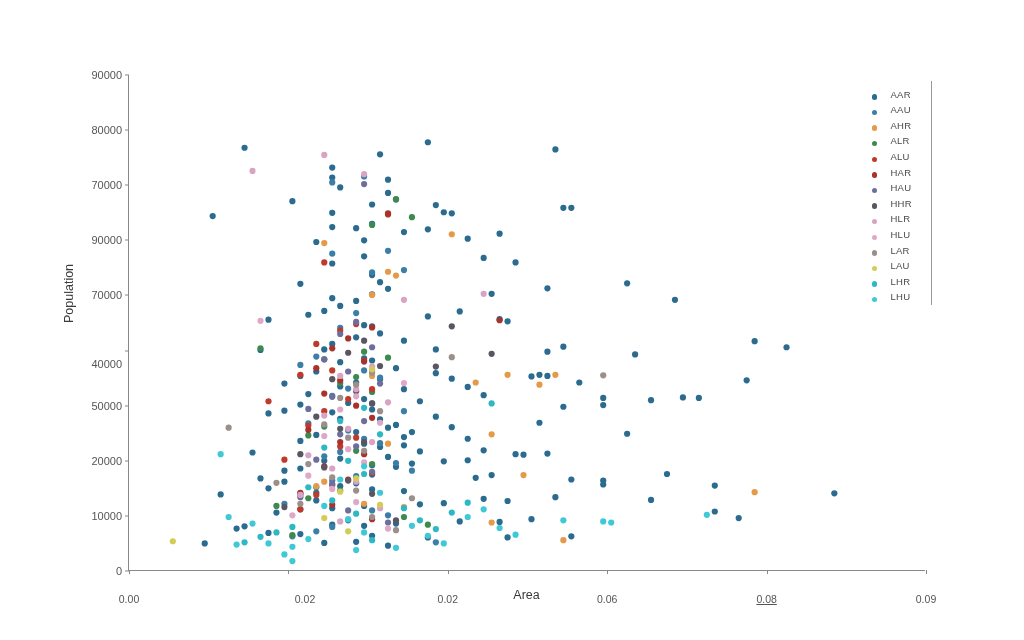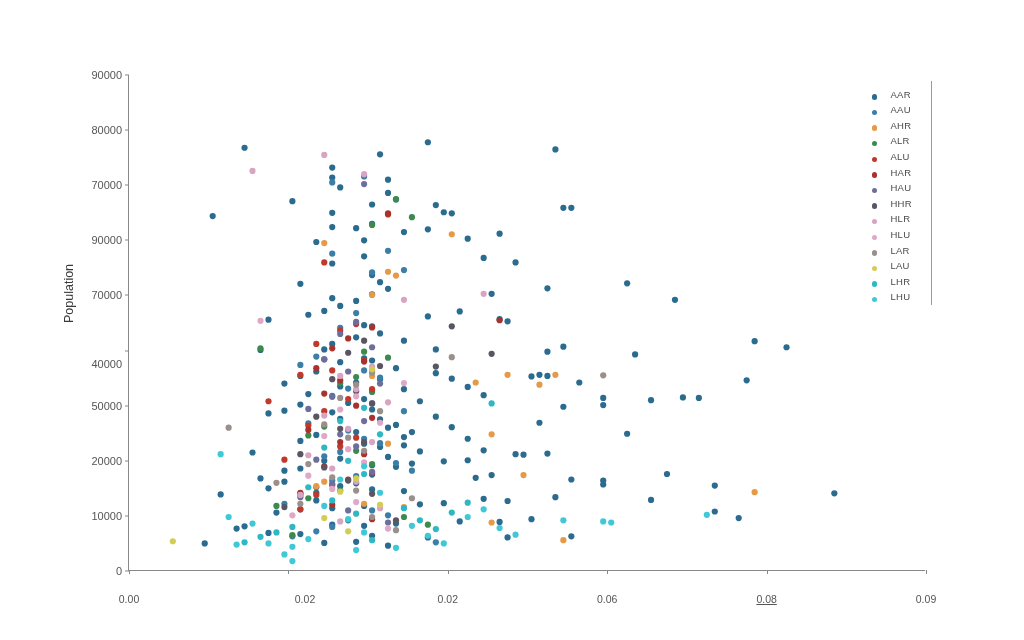--- a/index.html
+++ b/index.html
@@ -137,20 +137,21 @@
     font-family: "Liberation Sans", sans-serif;
   }
 </style>
 </head>
 <body>
 
 <div id="figure">
 
 
   <div id="ylabel">Population</div>
+  <div id="xlabel">Area</div>
 
   <div id="plot-area">
     <svg id="points-svg" viewBox="0 0 797 496" preserveAspectRatio="none">
         <g fill="#2a6b8f">
           <circle cx="115.56" cy="72.75" r="3.10"></circle>
           <circle cx="203.23" cy="92.59" r="3.10"></circle>
           <circle cx="251.06" cy="79.36" r="3.10"></circle>
           <circle cx="298.87" cy="67.24" r="3.10"></circle>
           <circle cx="426.39" cy="74.40" r="3.10"></circle>
           <circle cx="203.23" cy="102.51" r="3.10"></circle>

